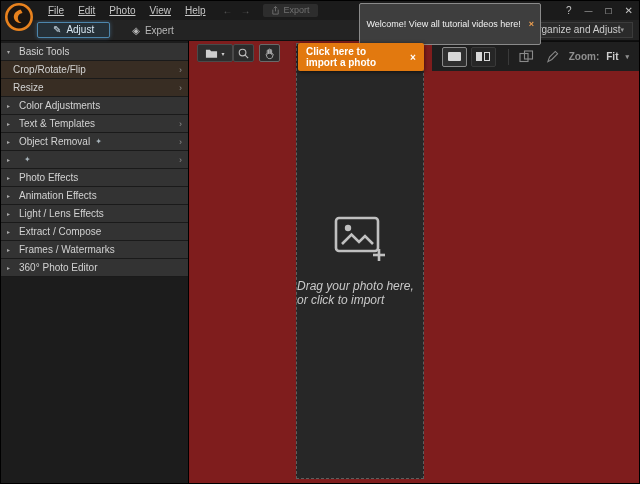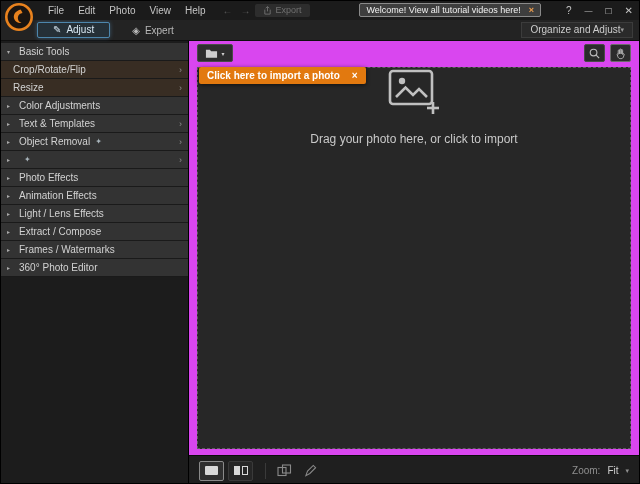--- a/index.html
+++ b/index.html
@@ -12,27 +12,27 @@
   }
   
   .titlebar {
     height:19px; background:#1b1b1b; display:flex; align-items:center;
     padding-left:40px; font-size:10px; position:relative; z-index:5;
   }
   .logo { position:absolute; left:3px; top:1px; width:30px; height:30px; z-index:20; }
   .menu-item { padding:0 7px; color:#c5c5c5; cursor:default; }
   .nav-arrows { margin-left:10px; display:flex; gap:8px; color:#5a5a5a; font-size:10px; }
   .export-btn {
-    margin-left:4px; background:#2d2d2d; border-radius:2px; color:#707070;
+    margin-left:12px; background:#2d2d2d; border-radius:2px; color:#707070;
     padding:1px 8px 2px; display:flex; gap:4px; align-items:center; font-size:9px;
   }
   .notification {
     position:absolute; right:98px; top:2px; background:#3e3e3e;
     border:1px solid #8a8a8a; border-radius:2px; display:flex; align-items:center;
-    gap:8px; padding:1px 6px; font-size:9px; color:#f2f2f2; white-space:nowrap;
+    gap:8px; padding:15px 6px; font-size:9px; color:#f2f2f2; white-space:nowrap;
   }
   .notification .close { color:#f0a050; font-weight:bold; font-size:9px; }
   .tb-right { position:absolute; right:6px; top:0; height:19px; display:flex; align-items:center; gap:13px; }
   .tb-right span { color:#c5c5c5; font-size:10px; }
   
   .modebar {
     height:21px; background:#232323; border-bottom:1px solid #0f0f0f;
     display:flex; align-items:center; padding-left:36px; font-size:10px; position:relative; z-index:4;
   }
   .guided-tab {
@@ -52,48 +52,48 @@
   .side-item {
     height:18px; display:flex; align-items:center; background:#333333;
     border-bottom:1px solid #1a1a1a; color:#d2d2d2; font-size:10px; padding:0 6px; cursor:default;
   }
   .side-item .tri { width:12px; font-size:6px; color:#a8a8a8; }
   .side-item.sub { background:#38It2c24; background:#382d23; padding-left:12px; }
   .side-item .lbl { overflow:hidden; white-space:nowrap; }
   .side-item .chev { margin-left:auto; color:#909090; font-size:9px; }
   .side-item .ai { margin-left:5px; color:#aab6bd; font-size:8px; }
   
-  .main { flex:1; display:flex; flex-direction:column; background:#d946ef; position:relative; }
+  .main { flex:1; display:flex; flex-direction:row; background:#7f1d1d; position:relative; }
   .main-toolbar { height:24px; display:flex; align-items:center; padding:0 8px; }
   .import-btn {
     width:36px; height:18px; border:1px solid #4a4a4a; background:#2e2e2e; border-radius:2px;
     display:flex; align-items:center; justify-content:center; gap:3px;
   }
   .import-btn .caret { color:#cfcfcf; font-size:6px; }
   .tool-right { margin-left:auto; display:flex; gap:5px; }
   .tool-btn {
     width:21px; height:18px; border:1px solid #4a4a4a; background:#2b2b2b; border-radius:2px;
     display:flex; align-items:center; justify-content:center;
   }
   .canvas-wrap { flex:1; position:relative; margin:2px 8px 6px 8px; }
   .canvas {
     position:absolute; inset:0; border:1px dashed #5e5e5e; background:#272727;
-    display:flex; flex-direction:column; align-items:center; justify-content:flex-start; gap:16px;
+    display:flex; flex-direction:column; align-items:center; justify-content:center; gap:16px;font-style:italic;
   }
   .import-tip {
     position:absolute; left:2px; top:0; z-index:6; background:#e2790f; color:#fff;
     font-weight:bold; font-size:10px; padding:3px 8px; border-radius:2px;
     display:flex; gap:12px; align-items:center; box-shadow:0 1px 4px rgba(0,0,0,.6);
   }
   .import-tip .close { font-size:10px; }
   .dropzone-text { font-size:12px; color:#c9c9c9; }
   
   .bottombar {
     height:30px; background:#1f1f1f; border-top:1px solid #0c0c0c;
-    display:flex; align-items:center; padding:0 10px; font-size:10px;
+    display:flex; align-items:center; padding:0 10px; font-size:10px;font-weight:bold;
   }
   .vm-btn {
     width:25px; height:20px; border:1px solid #3a3a3a; background:#262626; border-radius:2px;
     display:flex; align-items:center; justify-content:center; gap:2px; margin-right:4px;
   }
   .vm-btn.selected { border-color:#8a8a8a; background:#2f2f2f; }
   .vm-fill { width:13px; height:9px; background:#d8d8d8; border-radius:1px; }
   .vm-half-a { width:6px; height:9px; background:#d8d8d8; }
   .vm-half-b { width:6px; height:9px; border:1px solid #d8d8d8; }
   .bb-divider { width:1px; height:16px; background:#3a3a3a; margin:0 8px; }
@@ -108,21 +108,21 @@
 
 <div class="app">
 
   <div class="titlebar">
     <div class="logo">
       <svg width="30" height="30" viewBox="0 0 30 30">
         <circle cx="15" cy="15" r="12.7" fill="#1a1410" stroke="#e8821e" stroke-width="2.6"></circle>
         <path d="M16.5 7.5c-5.5 1.5-8 6-6 10 1.3 2.6 4.2 4 7 3.3-2.6-.8-4-3-3.6-5.6.4-2.4 2.3-4 4.6-4.2-.5-1.4-1.3-2.6-2-3.5z" fill="#e8821e"></path>
       </svg>
     </div>
-    <div style="display:flex;">
+    <div style="display:flex;text-decoration:underline;">
         <span class="menu-item">File</span>
         <span class="menu-item">Edit</span>
         <span class="menu-item">Photo</span>
         <span class="menu-item">View</span>
         <span class="menu-item">Help</span>
       </div>
     <div class="nav-arrows">
       <span>←</span>
       <span>→</span>
     </div>

